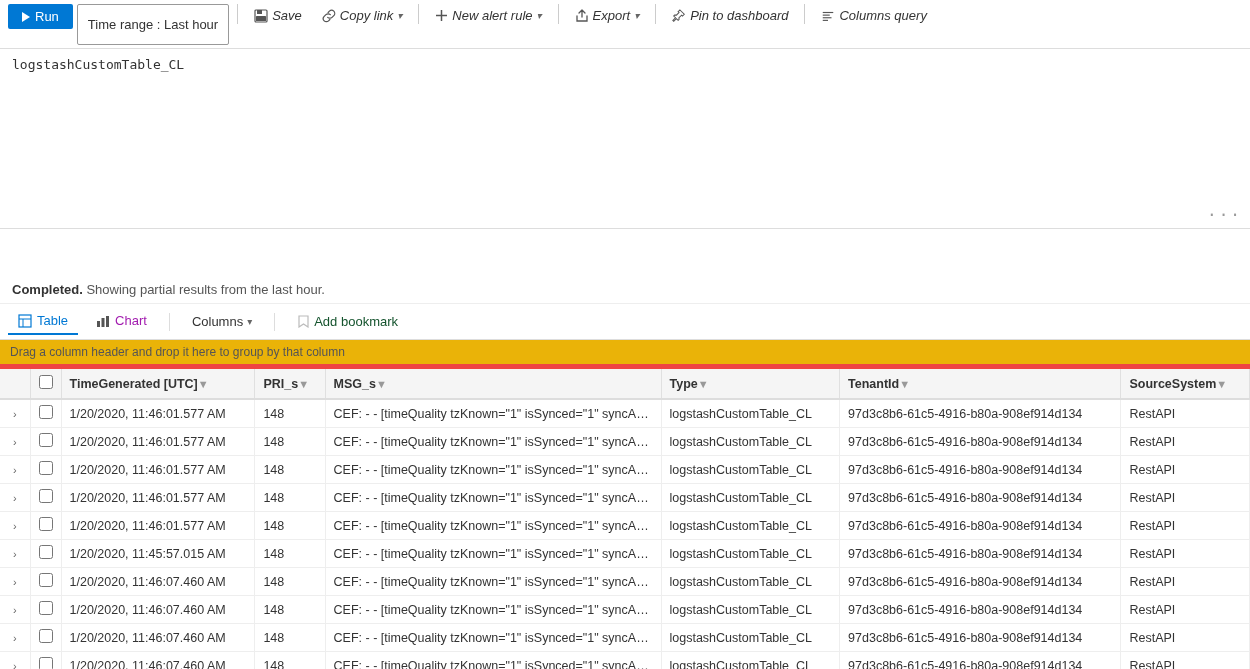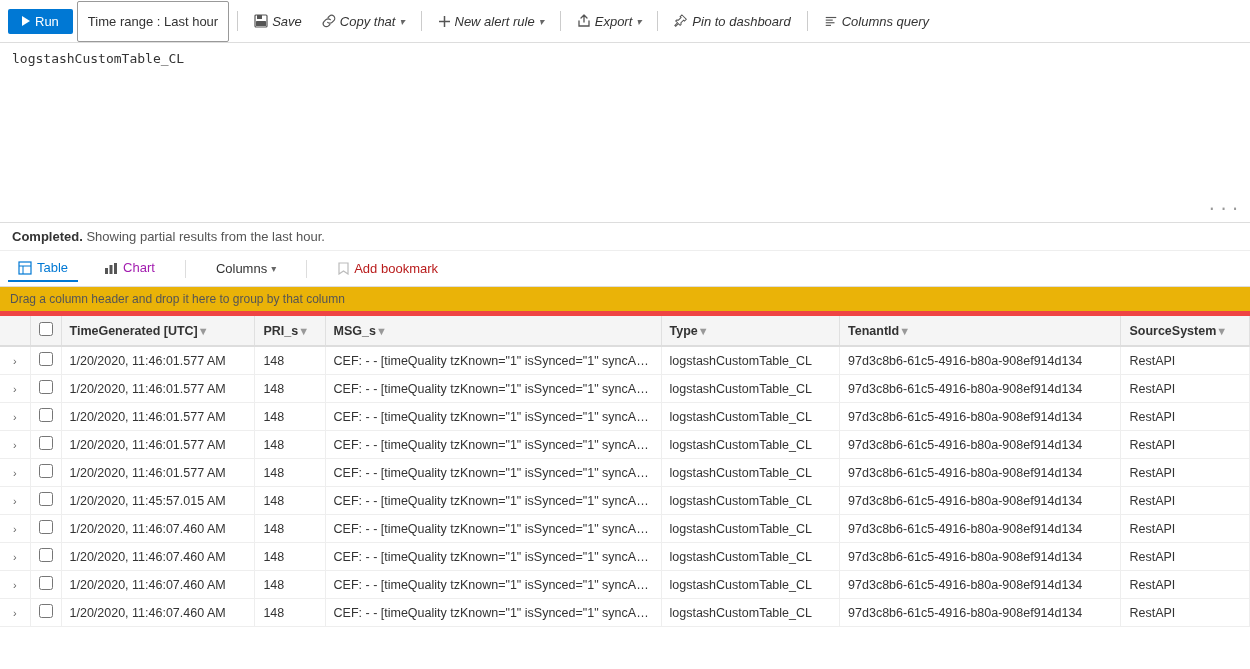--- a/index.html
+++ b/index.html
@@ -1,26 +1,26 @@
 <!DOCTYPE html>
 <html><head>
   <meta charset="utf-8">
   <style>
     * { box-sizing: border-box; margin: 0; padding: 0; }
     body { font-family: 'Segoe UI', Arial, sans-serif; font-size: 13px; background: #fff; color: #333; overflow: hidden; }
 
     
     .toolbar {
       display: flex;
-      align-items: center;
+      align-items: flex-start;
       padding: 4px 8px;
       border-bottom: 1px solid #ddd;
       gap: 4px;
       background: #fff;
-      height: 43px;
+      height: 49px;
     }
     .btn-run {
       background: #0078d4;
       color: #fff;
       border: none;
       padding: 5px 14px;
       border-radius: 2px;
       cursor: pointer;
       display: flex;
       align-items: center;
@@ -89,30 +89,31 @@
       font-size: 16px;
       letter-spacing: 2px;
     }
 
     
     .status-bar {
       padding: 6px 12px;
       border-bottom: 1px solid #eee;
       font-size: 13px;
       color: #555;
+      margin-top: 47px;
     }
     .status-bar strong { color: #333; font-weight: 600; }
 
     
     .view-tabs {
       display: flex;
       align-items: center;
       padding: 4px 8px;
       border-bottom: 1px solid #ddd;
-      gap: 16px;
+      gap: 8px;
     }
     .tab-btn {
       background: none;
       border: none;
       padding: 5px 10px;
       cursor: pointer;
       font-size: 13px;
       color: #a21caf;
       display: flex;
       align-items: center;
@@ -133,21 +134,21 @@
       display: flex;
       align-items: center;
       gap: 4px;
     }
     .add-bookmark-btn {
       background: none;
       border: none;
       padding: 5px 10px;
       cursor: pointer;
       font-size: 13px;
-      color: #b91c1c;
+      color: #14532d;
       display: flex;
       align-items: center;
       gap: 4px;
     }
     .tab-separator { width: 1px; height: 18px; background: #ddd; margin: 0 4px; }
 
     
     .drag-hint {
       padding: 5px 10px;
       font-size: 12px;
@@ -236,21 +237,21 @@
       <rect x="2" y="7" width="10" height="5" rx="0.5" fill="#555"></rect>
     </svg>
     <span>Save</span>
   </button>
 
   <button class="toolbar-link">
     <svg width="14" height="14" viewBox="0 0 16 16" fill="none">
       <path d="M6.5 9.5a3.5 3.5 0 005 0l2-2a3.5 3.5 0 00-5-5L7 4" stroke="#555" stroke-width="1.4" stroke-linecap="round"></path>
       <path d="M9.5 6.5a3.5 3.5 0 00-5 0l-2 2a3.5 3.5 0 005 5L9 12" stroke="#555" stroke-width="1.4" stroke-linecap="round"></path>
     </svg>
-    <span>Copy that</span>
+    <span>Copy link</span>
     <span class="chevron">▾</span>
   </button>
 
   <div class="toolbar-separator"></div>
 
   <button class="toolbar-link">
     <svg width="13" height="13" viewBox="0 0 13 13">
       <line x1="6.5" y1="1" x2="6.5" y2="12" stroke="#555" stroke-width="1.5"></line>
       <line x1="1" y1="6.5" x2="12" y2="6.5" stroke="#555" stroke-width="1.5"></line>
     </svg>

